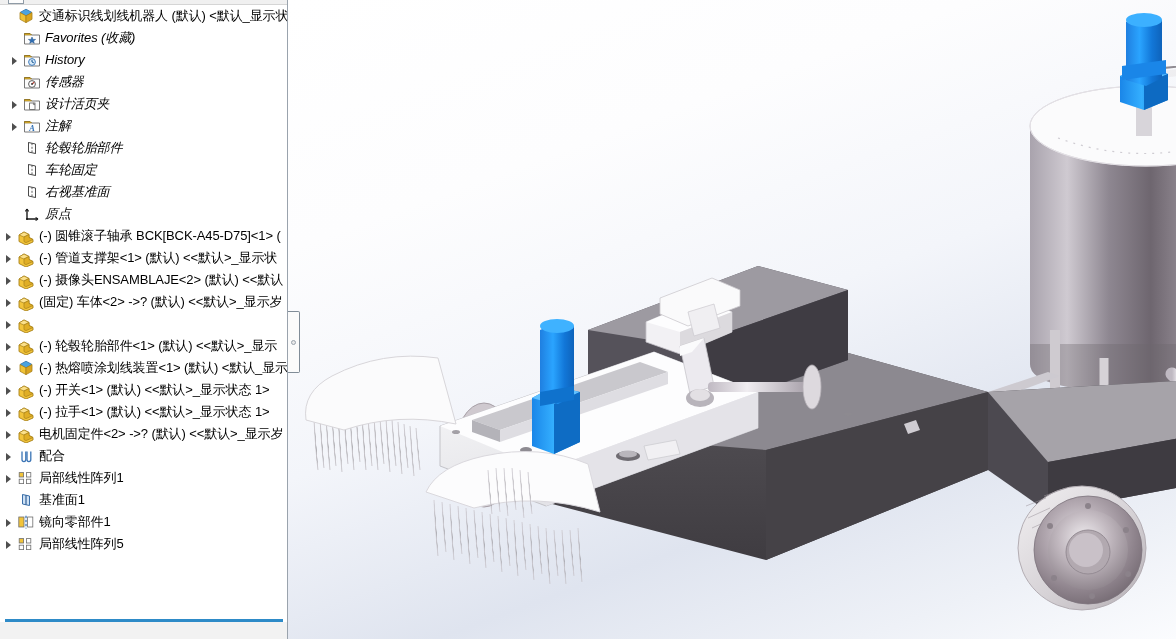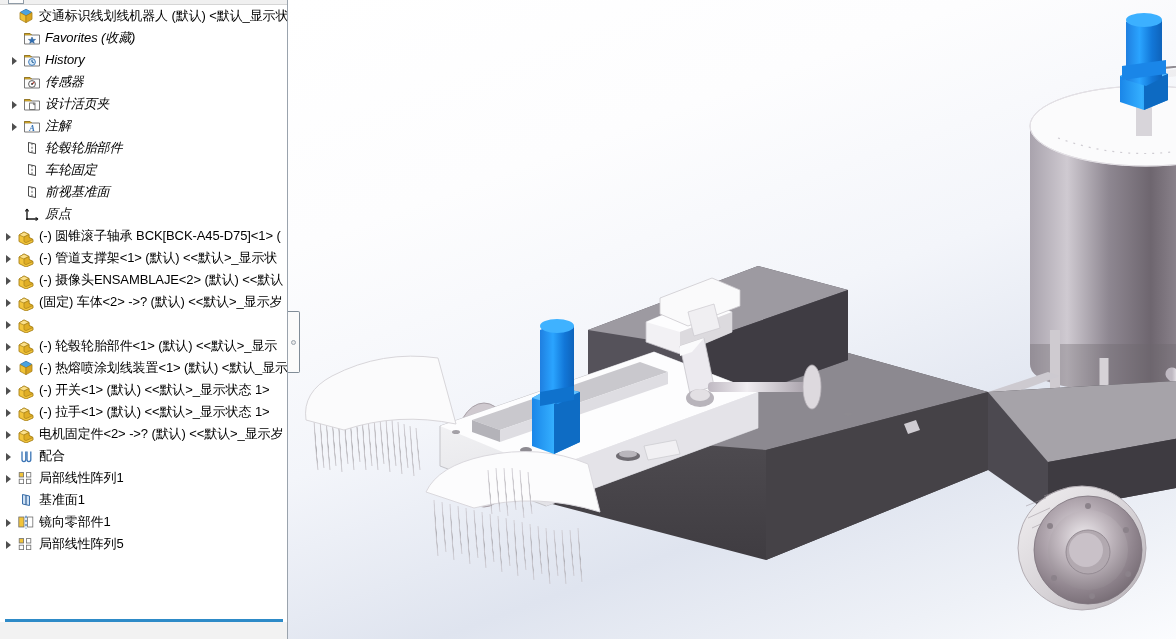--- a/index.html
+++ b/index.html
@@ -254,21 +254,21 @@
           <div class="tree-row lvl1">
             <span class="expander"></span>
             <span class="ticon">
               <svg width="20" height="18" viewBox="0 0 20 18">
                 <path d="M6.5 3.5 L13.5 5 L13.5 14.5 L6.5 13 Z" fill="none" stroke="#4a4a4a" stroke-width="1"></path>
                 <path d="M10 4.2 L10 13.8" stroke="#4a4a4a" stroke-width="0.9" stroke-dasharray="2 1.6"></path>
                 <path d="M6.5 3.5 L6.5 6" stroke="#4a4a4a" stroke-width="1"></path>
                 <path d="M13.5 12 L13.5 14.5" stroke="#4a4a4a" stroke-width="1"></path>
               </svg>
             </span>
-            <span class="tlabel">前视基准面</span>
+            <span class="tlabel">右视基准面</span>
           </div>
           <div class="tree-row lvl1">
             <span class="expander"></span>
             <span class="ticon">
               <svg width="20" height="18" viewBox="0 0 20 18">
                 <path d="M5 4 L5 14 L16 14" stroke="#1a1a1a" stroke-width="1.4" fill="none"></path>
                 <path d="M5 4 L3.4 6.4 M5 4 L6.6 6.4" stroke="#1a1a1a" stroke-width="1.1" fill="none"></path>
                 <path d="M16 14 L13.6 12.5 M16 14 L13.6 15.5" stroke="#1a1a1a" stroke-width="1.1" fill="none"></path>
                 <circle cx="5" cy="14" r="1" fill="#1a1a1a"></circle>
               </svg>

